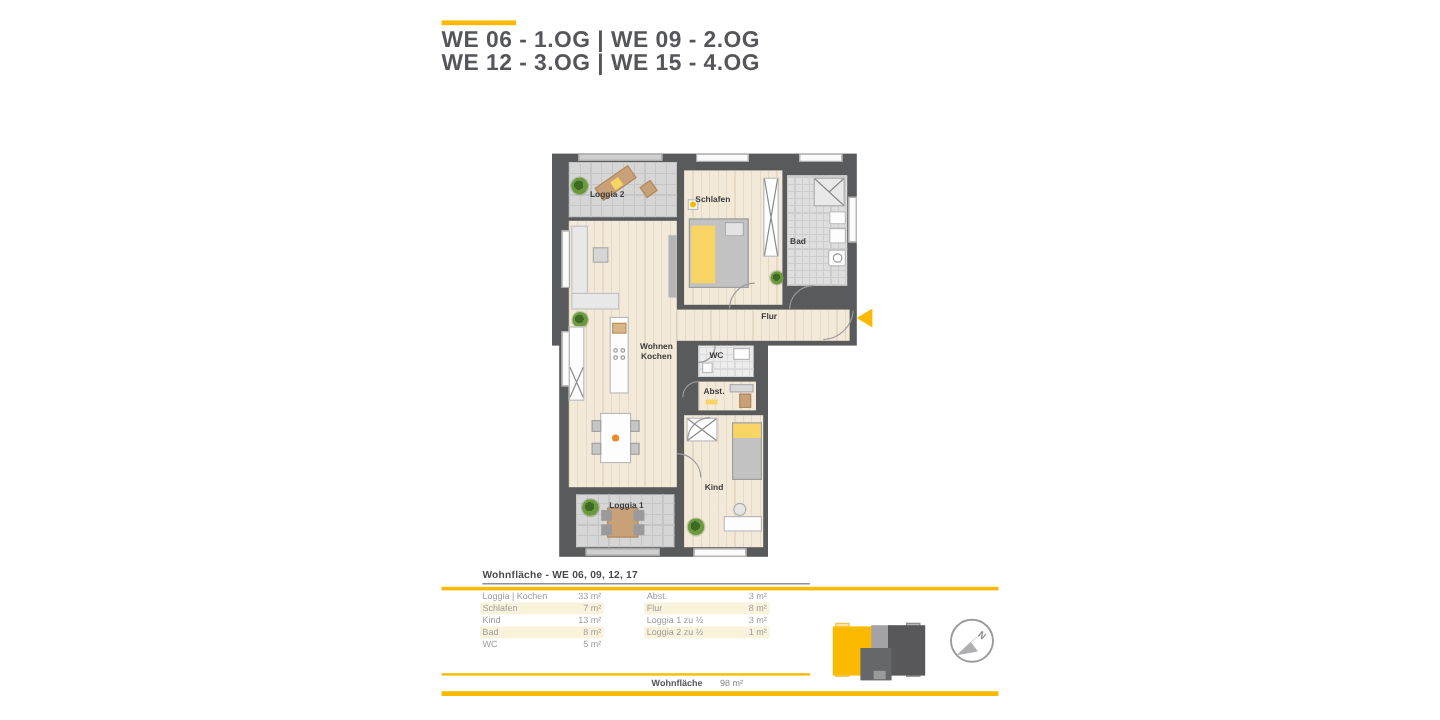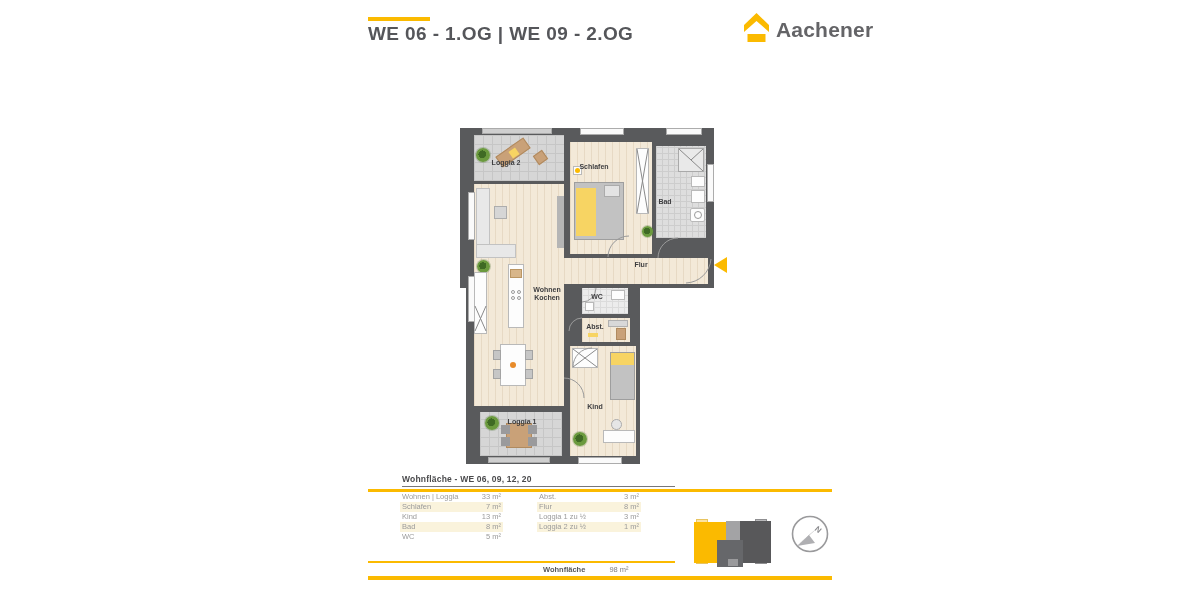--- a/index.html
+++ b/index.html
@@ -45,21 +45,21 @@
   
   .tbl-title{left:402px;top:474px;font-size:8.5px;font-weight:bold;color:#4A4A4C;letter-spacing:.2px;}
   .tbl-title-line{left:402px;top:486px;width:273px;height:1px;background:#77777A;}
   .yline1{left:368px;top:489px;width:464px;height:2.5px;background:#FBBA00;}
   .trow{height:10px;line-height:10px;font-size:7.5px;color:#9B9B9B;display:flex;justify-content:space-between;padding:0 2px;}
   .trow.shade{background:#FAF3DC;}
   .lcol{left:400px;width:103px;}
   .rcol{left:537px;width:104px;}
   .yline2{left:368px;top:561px;width:307px;height:1.5px;background:#FBBA00;}
   .total-label{left:543px;top:564px;font-size:7.5px;font-weight:bold;color:#55565A;line-height:11px;}
-  .total-value{left:600px;top:564px;width:38px;text-align:center;font-size:7.5px;color:#7E7E80;line-height:11px;}
+  .total-value{left:600px;top:564px;width:38px;text-align:left;font-size:7.5px;color:#7E7E80;line-height:11px;}
   .yline3{left:368px;top:576px;width:464px;height:3.5px;background:#FBBA00;}
 
   
   .mm-y{left:694px;top:522px;width:34px;height:41px;background:#FBBA00;}
   .mm-ys1{left:696px;top:519px;width:12px;height:9px;background:#FCE3A0;border:1px solid #E8C460;}
   .mm-ys2{left:696px;top:558px;width:12px;height:6px;background:#FCE3A0;border:1px solid #E8C460;}
   .mm-g{left:726px;top:521px;width:15px;height:21px;background:#A3A3A5;}
   .mm-d{left:740px;top:521px;width:31px;height:42px;background:#58585A;}
   .mm-ds1{left:755px;top:519px;width:12px;height:9px;background:#B9B9BB;border:1px solid #8F8F91;}
   .mm-ds2{left:755px;top:558px;width:12px;height:6px;background:#B9B9BB;border:1px solid #8F8F91;}
@@ -68,29 +68,21 @@
   .compass{left:790px;top:514px;}
 </style>
 </head>
 <body>
 
 <div class="page">
 
   <div class="abs accent-bar"></div>
   <div class="abs title">
     <div>WE 06 - 1.OG | WE 09 - 2.OG</div>
-  </div>
-  <div class="abs logo">
-    <span>
-      <svg width="25" height="29" viewBox="0 0 25 29">
-        <polygon points="12.5,0 25,12 25,19 12.5,8 0,19 0,12" fill="#FBBA00"></polygon>
-        <rect x="3.5" y="21" width="18" height="8" fill="#FBBA00"></rect>
-      </svg>
-    </span>
-    <span class="logo-text">Aachener</span>
+    <div>WE 12 - 3.OG | WE 15 - 4.OG</div>
   </div>
 
   <div class="abs" id="plan">
 
     <div class="abs wall" style="left:2px;top:2px;width:254px;height:160px;"></div>
     <div class="abs wall" style="left:8px;top:118px;width:174px;height:220px;"></div>
 
     <div class="abs room tile" style="left:16px;top:9px;width:90px;height:46px;"></div>
     <div class="abs room wood" style="left:112px;top:16px;width:82px;height:112px;"></div>
     <div class="abs room btile" style="left:198px;top:20px;width:50px;height:92px;"></div>
@@ -193,26 +185,26 @@
     <span class="rlabel" style="left:136px;top:41px;">Schlafen</span>
     <span class="rlabel" style="left:207px;top:76px;">Bad</span>
     <span class="rlabel" style="left:183px;top:139px;">Flur</span>
     <span class="rlabel" style="left:89px;top:168px;"><span>Wohnen</span><br><span>Kochen</span></span>
     <span class="rlabel" style="left:139px;top:171px;">WC</span>
     <span class="rlabel" style="left:137px;top:201px;">Abst.</span>
     <span class="rlabel" style="left:137px;top:281px;">Kind</span>
     <span class="rlabel" style="left:64px;top:296px;">Loggia 1</span>
   </div>
 
-  <div class="abs tbl-title">Wohnfläche - WE 06, 09, 12, 20</div>
+  <div class="abs tbl-title">Wohnfläche - WE 06, 09, 12, 17</div>
   <div class="abs tbl-title-line"></div>
   <div class="abs yline1"></div>
 
   <div class="abs trow lcol" style="top:492px;">
-    <span>Wohnen | Loggia</span>
+    <span>Loggia | Kochen</span>
     <span>33 m²</span>
   </div>
   <div class="abs trow lcol shade" style="top:502px;">
     <span>Schlafen</span>
     <span>7 m²</span>
   </div>
   <div class="abs trow lcol" style="top:512px;">
     <span>Kind</span>
     <span>13 m²</span>
   </div>

